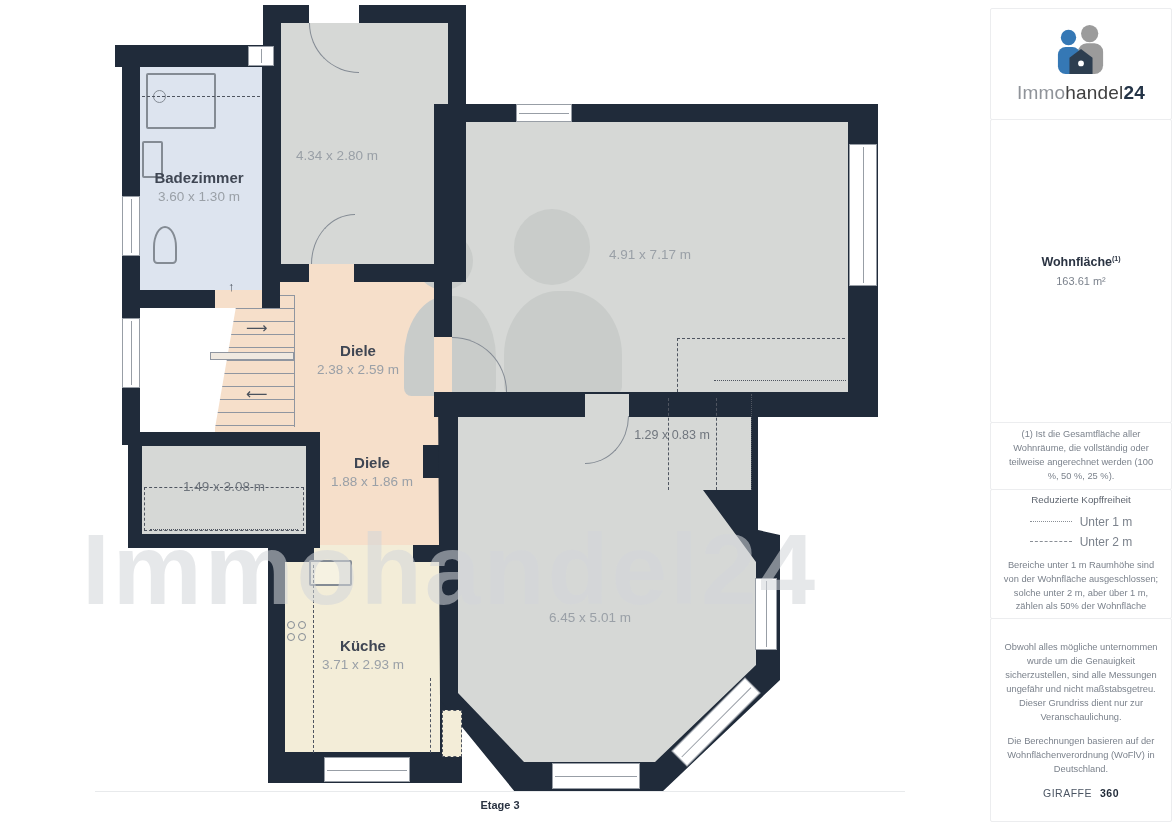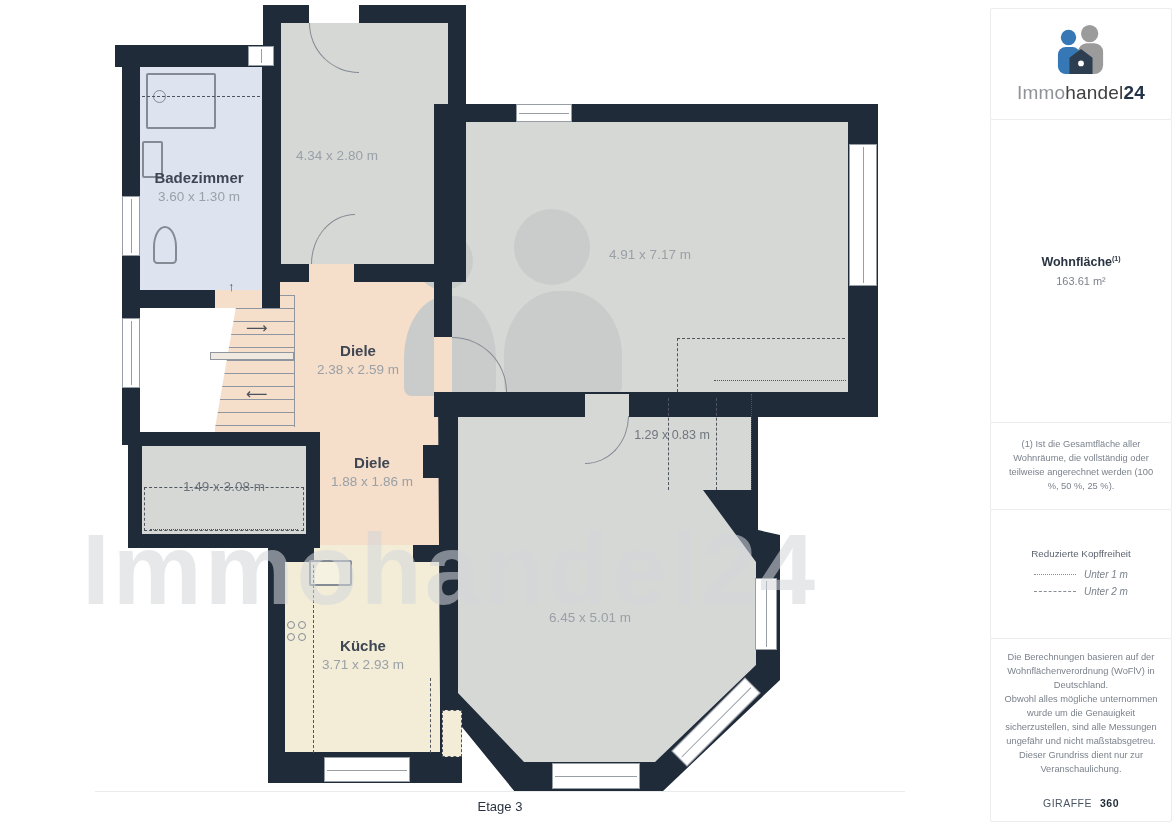--- a/index.html
+++ b/index.html
@@ -39,43 +39,43 @@
     border-right:1px solid #9096a0;}
   .void{position:absolute;background:#fff;z-index:1;clip-path:polygon(0 0,100% 0,76% 100%,0 100%);}
   .rail{position:absolute;background:#f0e9e0;border:1px solid #9096a0;z-index:2;}
   .stair-arrow{position:absolute;color:#4a515c;z-index:4;font-size:15px;line-height:1;}
   .room-label{position:absolute;transform:translate(-50%,-50%);text-align:center;z-index:7;line-height:1.3;white-space:nowrap;}
   .room-label .rname{font-weight:bold;color:var(--txtdark);font-size:15px;display:block;}
   .room-label .rdims{color:var(--txtdim);font-size:13.5px;display:block;}
   .wm1{position:absolute;left:388px;top:381px;z-index:6;font-size:52px;font-weight:700;letter-spacing:2px;color:#9aa0a6;opacity:.62;white-space:nowrap;}
   .wm2{position:absolute;left:82px;top:512px;z-index:6;font-size:100px;font-weight:700;letter-spacing:3px;color:#d3d6da;opacity:.55;white-space:nowrap;}
   .plan-footer{position:absolute;left:95px;top:791px;width:810px;border-top:1px solid #e8eaec;z-index:8;text-align:center;}
-  .plan-footer span{display:inline-block;margin-top:7px;font-size:13px;font-weight:normal;color:#2a3342;}
+  .plan-footer span{display:inline-block;margin-top:7px;font-size:11px;font-weight:bold;color:#2a3342;}
   
   .sidebar{position:absolute;left:990px;top:8px;width:182px;bottom:8px;display:flex;flex-direction:column;z-index:10;}
   .card{background:#fff;border:1px solid #ecedef;border-radius:2px;margin-top:-1px;display:flex;flex-direction:column;align-items:center;justify-content:center;text-align:center;padding:10px 12px;}
   .card.logo{height:112px;margin-top:0;}
   .card.area{height:304px;}
-  .card.note{height:88px;}
+  .card.note{height:68px;}
   .card.legend{height:130px;}
   .card.disc{flex:1;}
   .brand{margin-top:8px;font-size:19px;letter-spacing:.2px;}
   .brand .b1{color:#8f9399;}
   .brand .b2{color:#404040;}
   .brand .b3{color:#243447;font-weight:bold;}
   .area-title{font-size:12.5px;font-weight:bold;color:#2a3342;}
   .area-title sup{font-size:7px;}
   .area-value{font-size:11px;color:#7b828c;margin-top:6px;}
   .small{font-size:9.3px;color:#7b828c;line-height:1.5;}
   .legend-title{font-size:9.8px;color:#5f6670;margin-bottom:7px;text-align:center;}
   .legend-row{display:flex;align-items:center;gap:8px;margin:3px 0;}
   .legend-row .sample{width:42px;height:0;}
   .sample.dot{border-top:1.6px dotted #8a8f96;}
   .sample.dsh{border-top:1.6px dashed #8a8f96;}
-  .legend-row .lab{font-size:10px;color:#7b828c;font-style:italic;}
+  .legend-row .lab{font-size:12px;color:#7b828c;}
   .legend-desc{margin-top:7px;}
   .provider{margin-top:10px;font-size:10.5px;color:#4b5563;letter-spacing:.5px;}
   .provider b{color:#1f2937;margin-left:8px;}
 </style>
 </head>
 <body>
 
 <div class="plan">
 
   <div class="fill" style="left:215px;top:282px;width:237px;height:266px;background:var(--peach);"></div>
@@ -232,22 +232,23 @@
   <div class="card legend">
     <div class="legend-title">Reduzierte Kopffreiheit</div>
     <div class="legend-row">
       <div class="sample dot"></div>
       <div class="lab">Unter 1 m</div>
     </div>
     <div class="legend-row">
       <div class="sample dsh"></div>
       <div class="lab">Unter 2 m</div>
     </div>
+    <div class="small legend-desc">Bereiche unter 1 m Raumhöhe sind von der Wohnfläche ausgeschlossen; solche unter 2 m, aber über 1 m, zählen als 50% der Wohnfläche</div>
   </div>
 
   <div class="card disc">
+    <div class="small" style="margin-bottom:10px;">Obwohl alles mögliche unternommen wurde um die Genauigkeit sicherzustellen, sind alle Messungen ungefähr und nicht maßstabsgetreu. Dieser Grundriss dient nur zur Veranschaulichung.</div>
     <div class="small">Die Berechnungen basieren auf der Wohnflächenverordnung (WoFlV) in Deutschland.</div>
-    <div class="small" style="margin-bottom:10px;">Obwohl alles mögliche unternommen wurde um die Genauigkeit sicherzustellen, sind alle Messungen ungefähr und nicht maßstabsgetreu. Dieser Grundriss dient nur zur Veranschaulichung.</div>
     <div class="provider">
       <span>GIRAFFE</span><b>360</b>
     </div>
   </div>
 </aside>
 
 </body></html>

